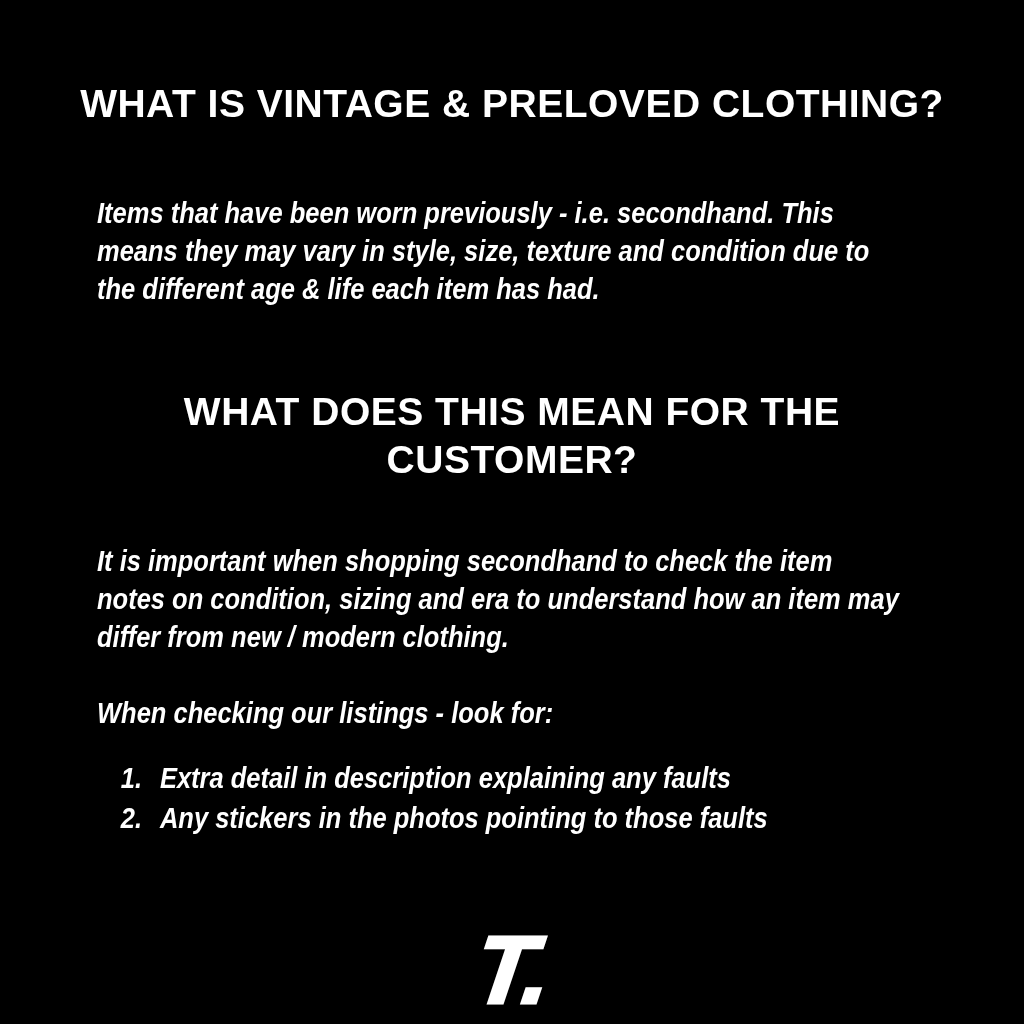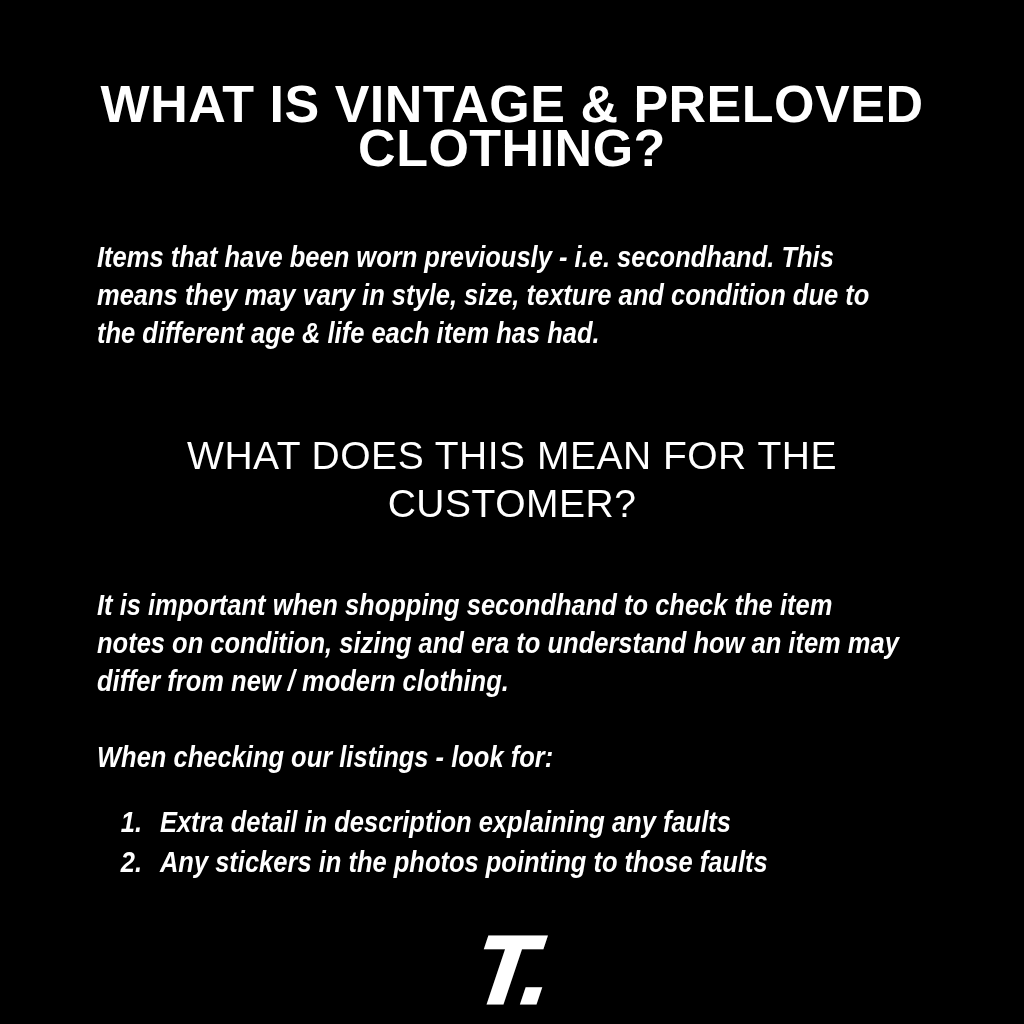--- a/index.html
+++ b/index.html
@@ -12,29 +12,29 @@
     background: #000000;
     color: #ffffff;
     overflow: hidden;
     font-family: "Liberation Sans", sans-serif;
   }
   
   .page-title {
     margin-top: 82px;
     text-align: center;
     font-weight: 700;
-    font-size: 52px;
+    font-size: 39px;
     line-height: 44px;
     letter-spacing: 0.5px;
   }
   .section-heading {
     margin: 80px auto 0;
     width: 740px;
     text-align: center;
-    font-weight: 400;
+    font-weight: 700;
     font-size: 39px;
     line-height: 48px;
     letter-spacing: 0.5px;
   }
   
   .body-copy {
     font-style: italic;
     font-weight: 700;
     font-size: 30px;
     line-height: 38px;

